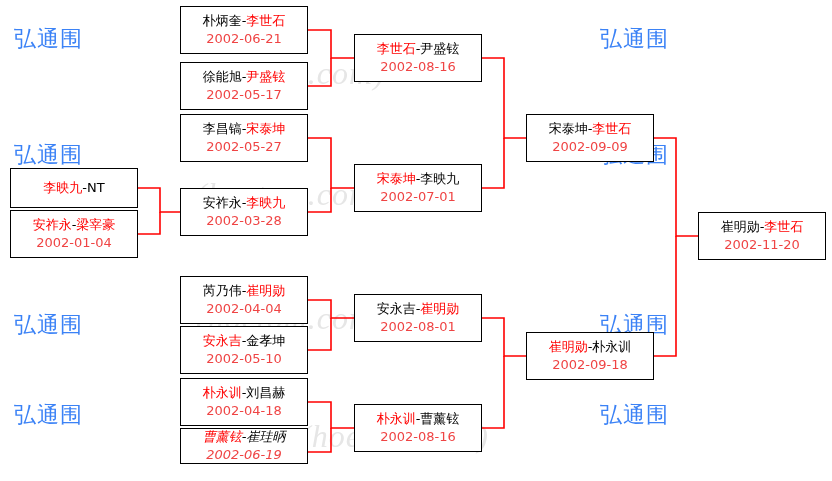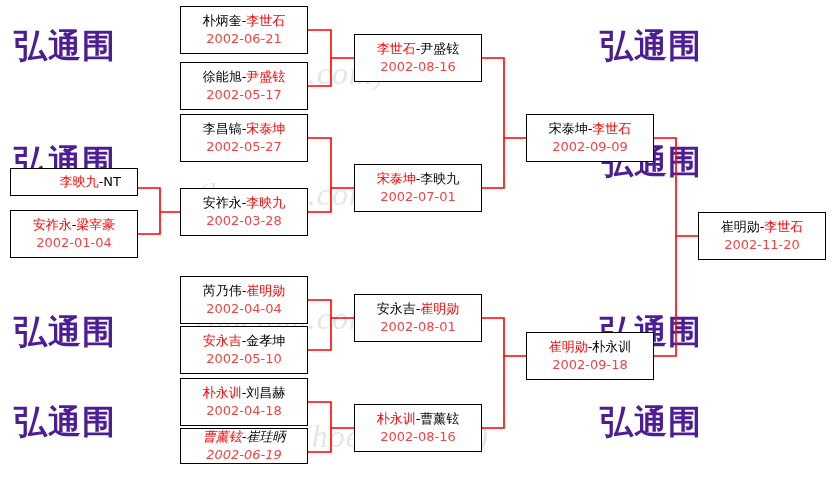--- a/index.html
+++ b/index.html
@@ -23,23 +23,23 @@
   #watermarks {
     position: absolute;
     left: 0; top: 0;
     width: 832px;
     height: 481px;
     pointer-events: none;
     z-index: 0;
   }
   .wm {
     position: absolute;
-    color: #4c1d95;
-    font-size: 33px;
-    font-weight: bold;
+    color: #3b82f6;
+    font-size: 22px;
+    font-weight: normal;
     white-space: nowrap;
     font-family: "DejaVu Sans", sans-serif;
     letter-spacing: 1px;
   }
   .wm.latin {
     font-family: "Liberation Serif", serif;
     font-style: italic;
     font-weight: normal;
     font-size: 32px;
     color: #e6e6e6;
@@ -126,21 +126,21 @@
 
       <path d="M482,318 L504,318 L504,356 L526,356"></path>
       <path d="M482,428 L504,428 L504,356"></path>
 
       <path d="M654,138 L676,138 L676,236 L698,236"></path>
       <path d="M654,356 L676,356 L676,236"></path>
     </g>
   </svg>
 
   <div id="nodes">
-      <div class="node" style="left: 10px; top: 168px; width: 128px; height: 28px; align-items: flex-end;">
+      <div class="node" style="left: 10px; top: 168px; width: 128px; height: 40px;">
         <div class="players"><span class="red">李映九</span><span class="sep">-</span><span class="blk">NT</span></div>
       </div>
       <div class="node" style="left: 10px; top: 210px; width: 128px; height: 48px;">
         <div class="players"><span class="red">安祚永</span><span class="sep">-</span><span class="red">梁宰豪</span></div>
         <div class="date">2002-01-04</div>
       </div>
       <div class="node" style="left: 180px; top: 6px; width: 128px; height: 48px;">
         <div class="players"><span class="blk">朴炳奎</span><span class="sep">-</span><span class="red">李世石</span></div>
         <div class="date">2002-06-21</div>
       </div>

